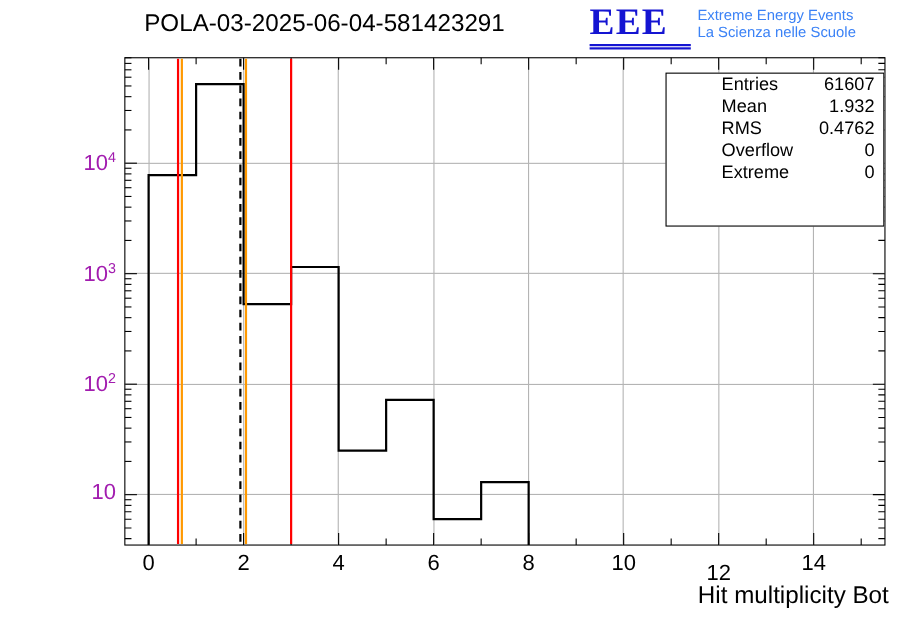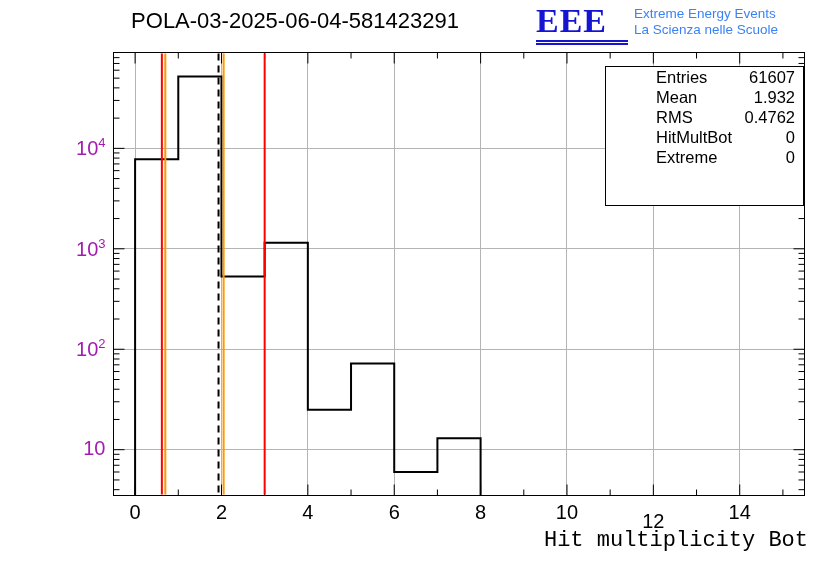--- a/index.html
+++ b/index.html
@@ -30,21 +30,21 @@
     border:1px solid #000;box-sizing:border-box;background:transparent;}
 
   .gridline{position:absolute;background:#b4b4b4;}
   .gridline.v{width:1px;top:0;bottom:0;}
   .gridline.h{height:1px;left:0;right:0;}
 
   .xlab{position:absolute;font-size:20px;color:#000;text-align:center;width:40px;}
   .ylab{position:absolute;font-size:20px;color:#a21caf;text-align:right;width:70px;}
   .ylab sup{font-size:13px;vertical-align:super;}
 
-  .axtitle{position:absolute;right:28px;top:528px;font-size:22px;color:#000;font-family:Liberation Mono, monospace;}
+  .axtitle{position:absolute;right:28px;top:528px;font-size:22px;color:#000;}
 
   
   .stats{
     position:absolute;left:605px;top:66px;width:199px;height:140px;
     background:#fff;border:1px solid #000;box-sizing:border-box;
     font-size:16.5px;color:#000;
   }
   .stats .hdr{
     text-align:center;padding-top:2px;padding-bottom:1px;border-bottom:1px solid #000;
     margin:0 6px;
@@ -237,21 +237,21 @@
         </div>
         <div class="row">
           <span>Mean</span>
           <span>1.932</span>
         </div>
         <div class="row">
           <span>RMS</span>
           <span>0.4762</span>
         </div>
         <div class="row">
-          <span>HitMultBot</span>
+          <span>Overflow</span>
           <span>0</span>
         </div>
         <div class="row">
           <span>Extreme</span>
           <span>0</span>
         </div>
       </div>
   </div>
 
 </div>

